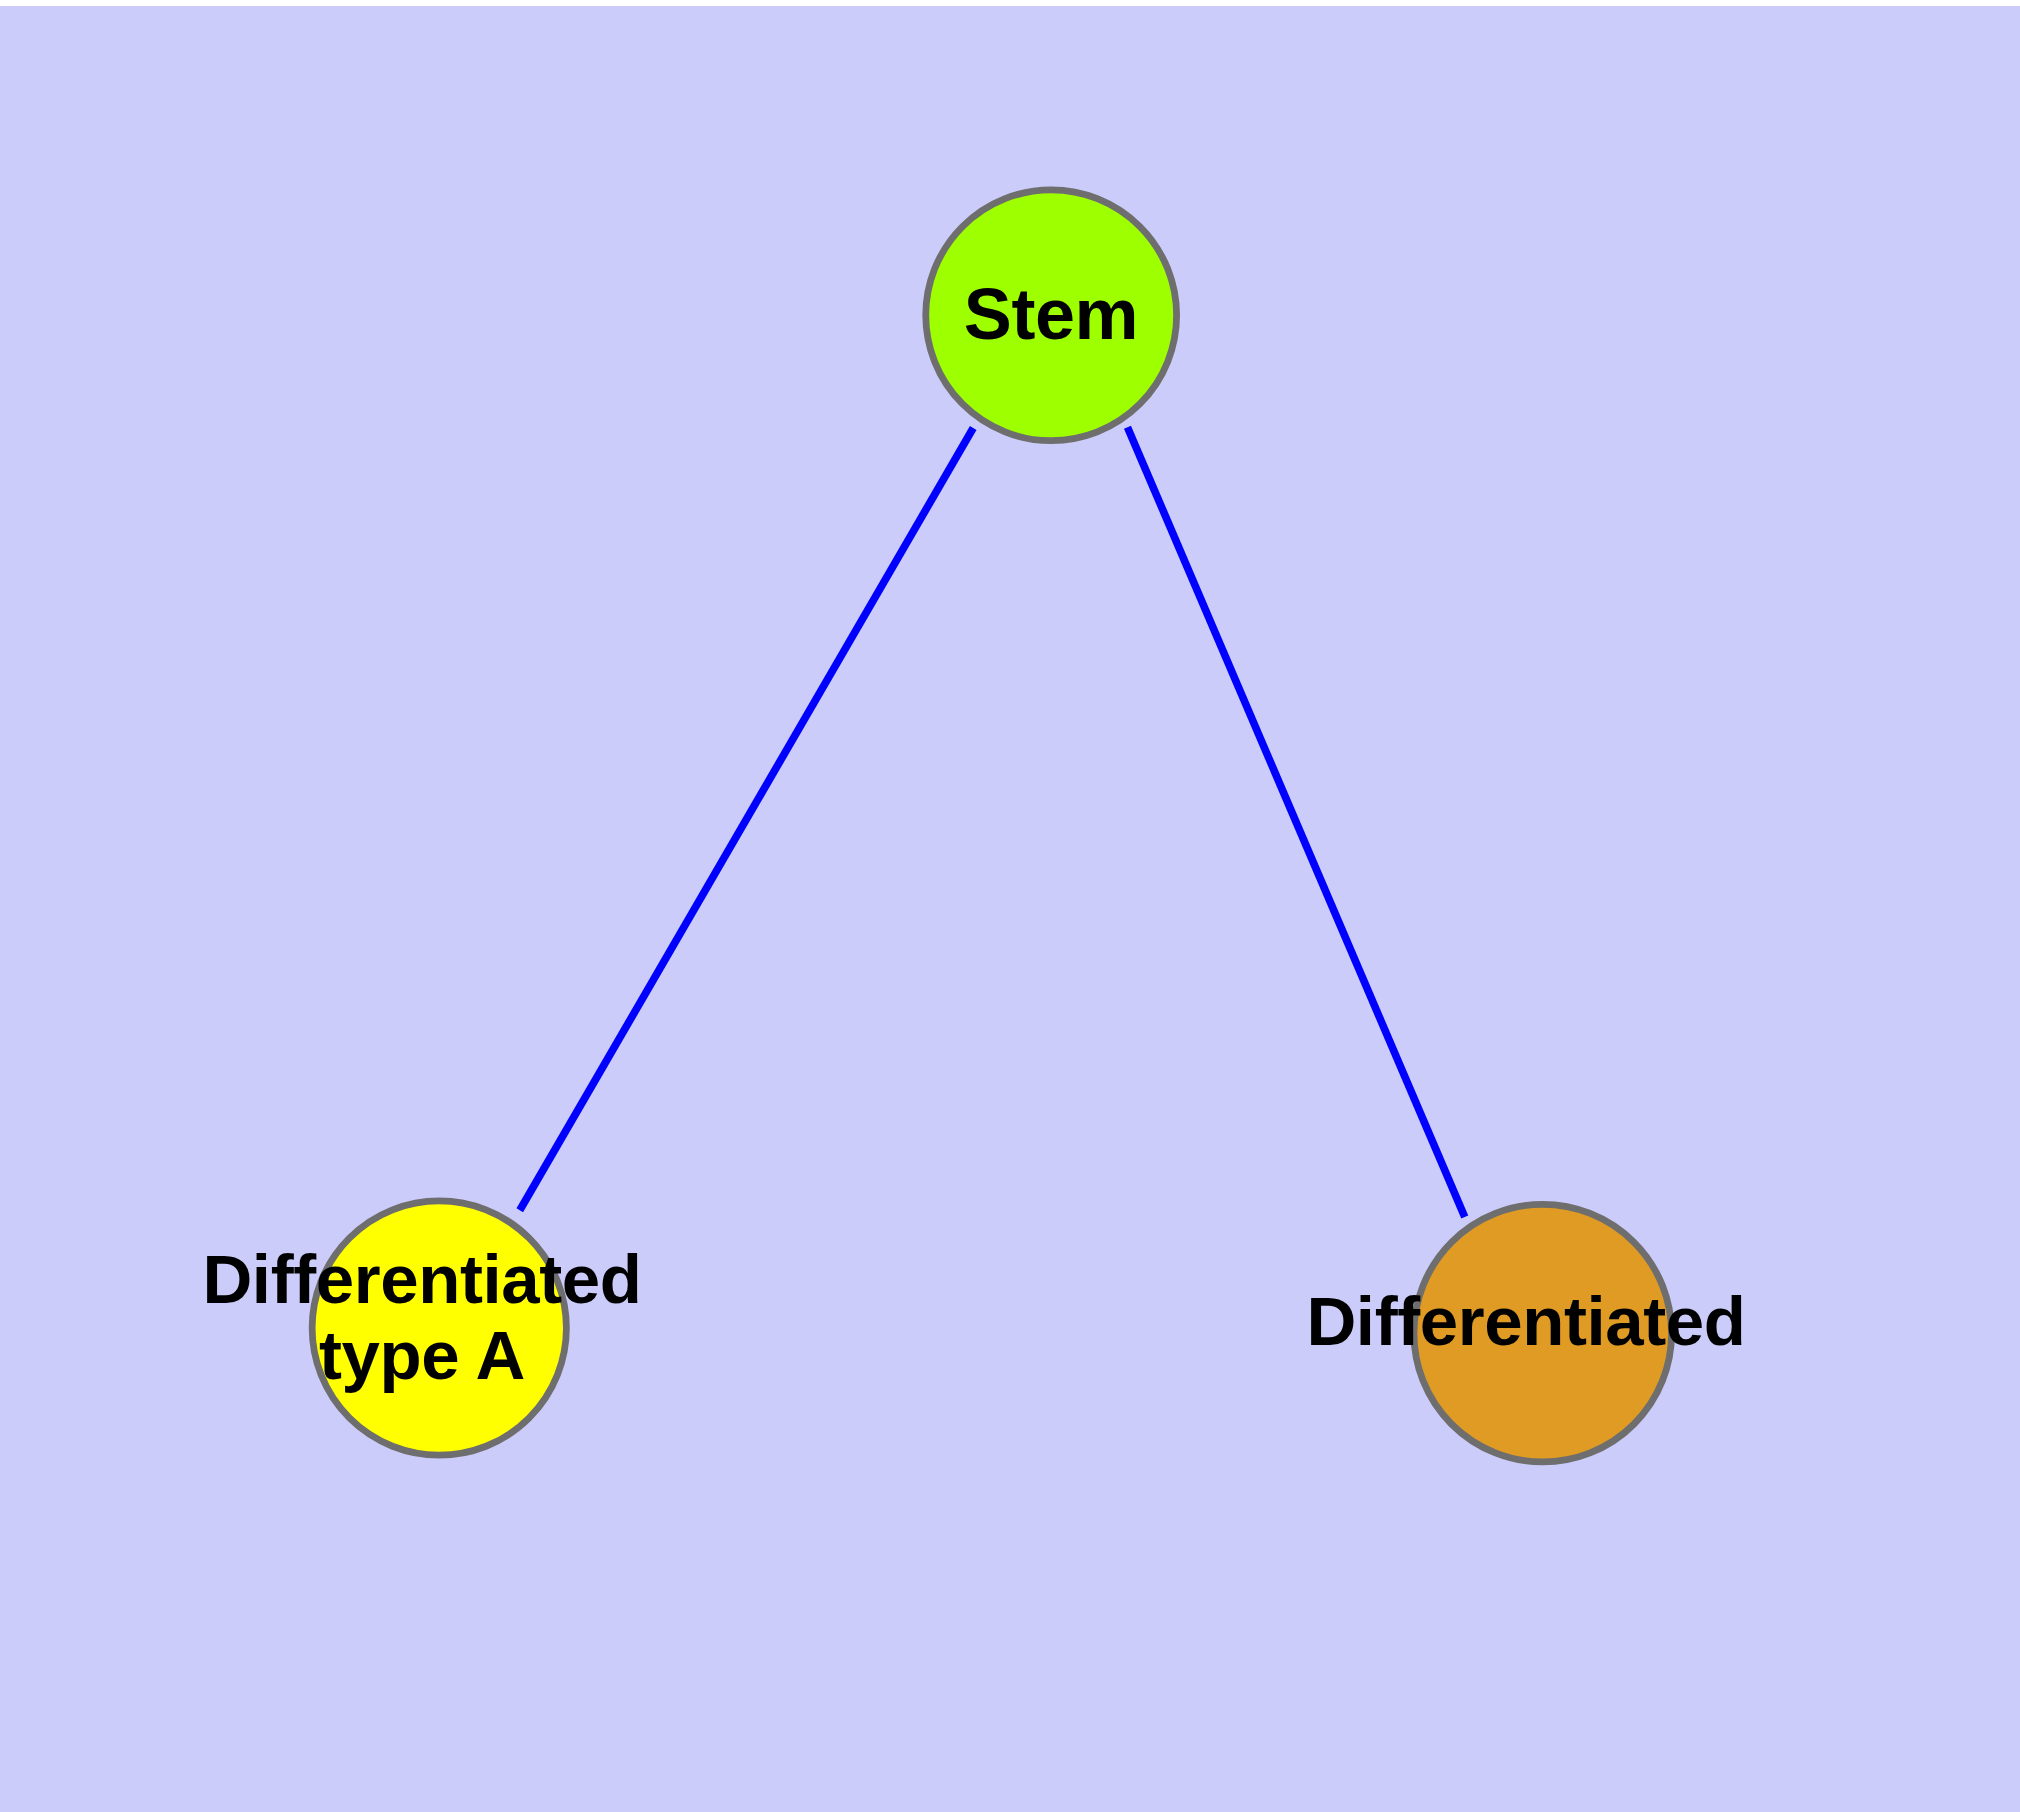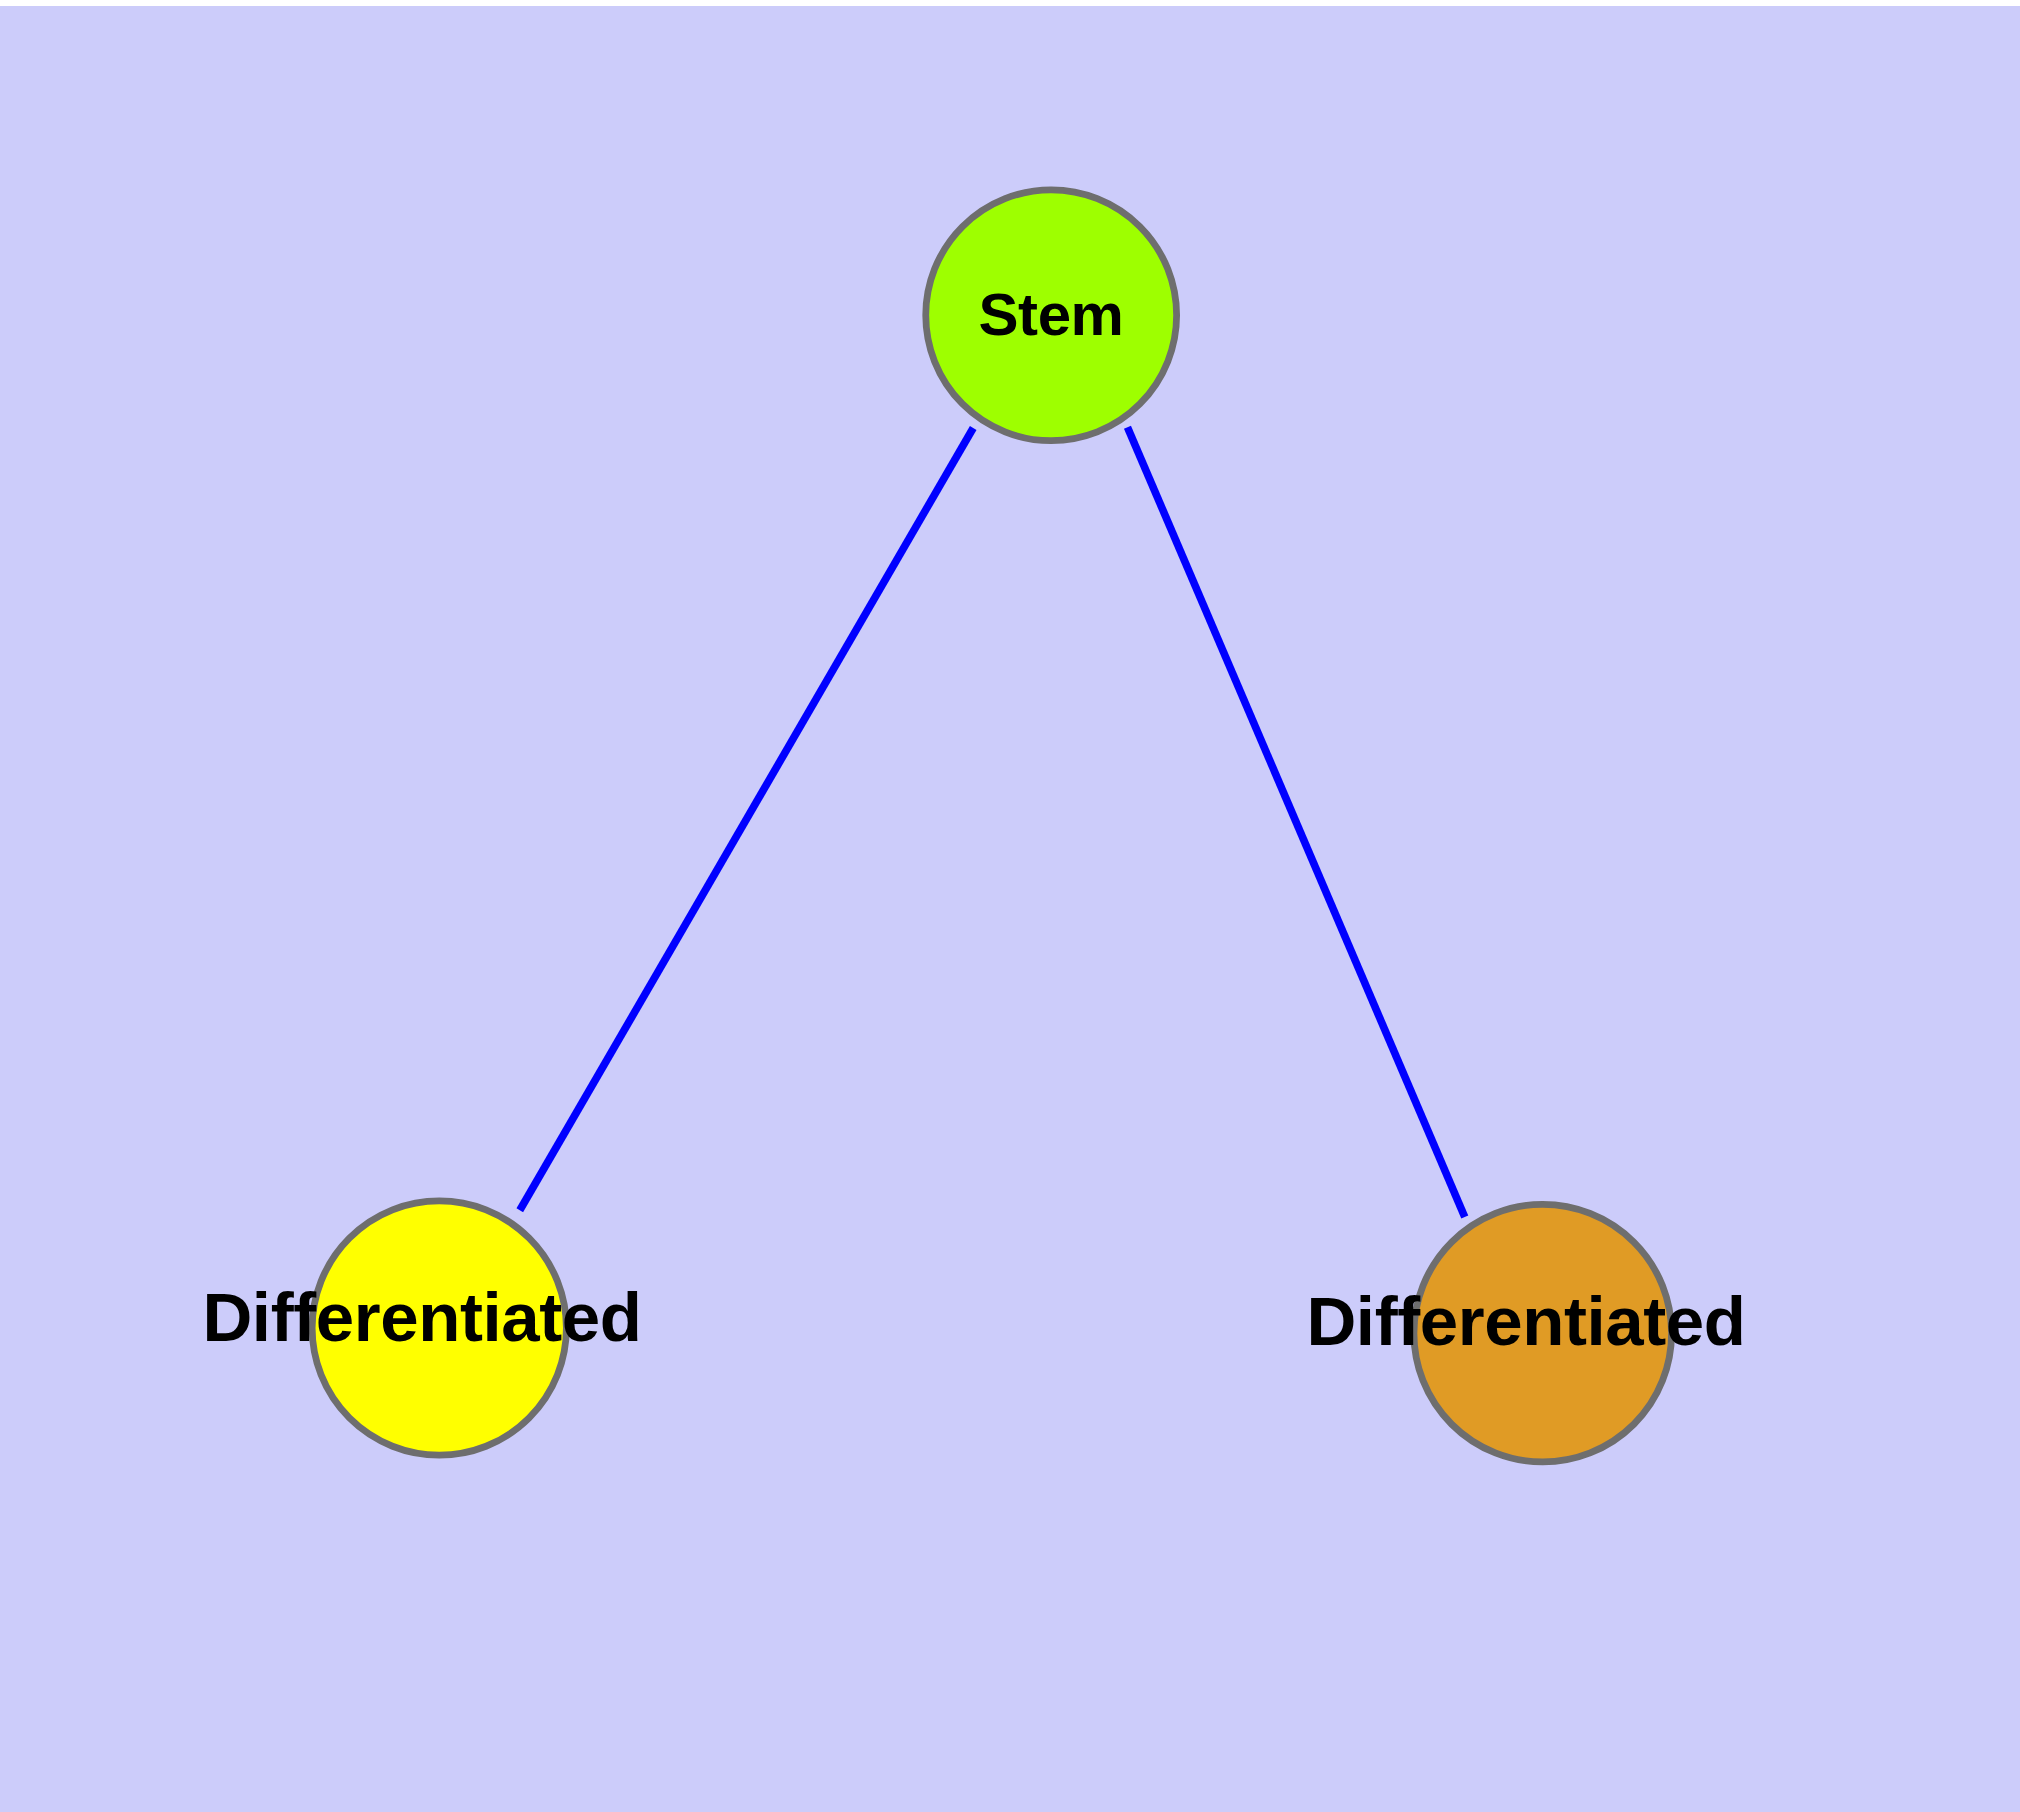--- a/index.html
+++ b/index.html
@@ -34,21 +34,21 @@
     position: absolute;
     color: #000000;
     font-weight: bold;
     text-align: center;
     line-height: 1.10;
     white-space: pre;
     letter-spacing: -0.4px;
     pointer-events: none;
   }
   #label-stem {
-    font-size: 60px;
+    font-size: 72px;
     left: 1051px;
     top: 315px;
     transform: translate(-50%, -50%);
   }
   #label-type-a {
     font-size: 69px;
     left: 422px;
     top: 1318px;
     transform: translate(-50%, -50%);
   }
@@ -73,18 +73,18 @@
     </g>
     <g>
       <circle cx="1240" cy="372" r="148" fill="#9eff00" stroke="#6e6e6e" stroke-width="8"></circle>
       <circle cx="518" cy="1567" r="150" fill="#ffff00" stroke="#6e6e6e" stroke-width="8"></circle>
       <circle cx="1820" cy="1573" r="152" fill="#e09b25" stroke="#6e6e6e" stroke-width="8"></circle>
     </g>
   </svg>
 
   <div id="label-stem" class="node-label">Stem</div>
 
-  <div id="label-type-a" class="node-label"><span>Differentiated</span><br></div>
+  <div id="label-type-a" class="node-label"><span>Differentiated</span><br><span>type A</span></div>
 
   <div id="label-type-b" class="node-label"><span>Differentiated</span><br></div>
 
 </div>
 
 
 </body></html>

